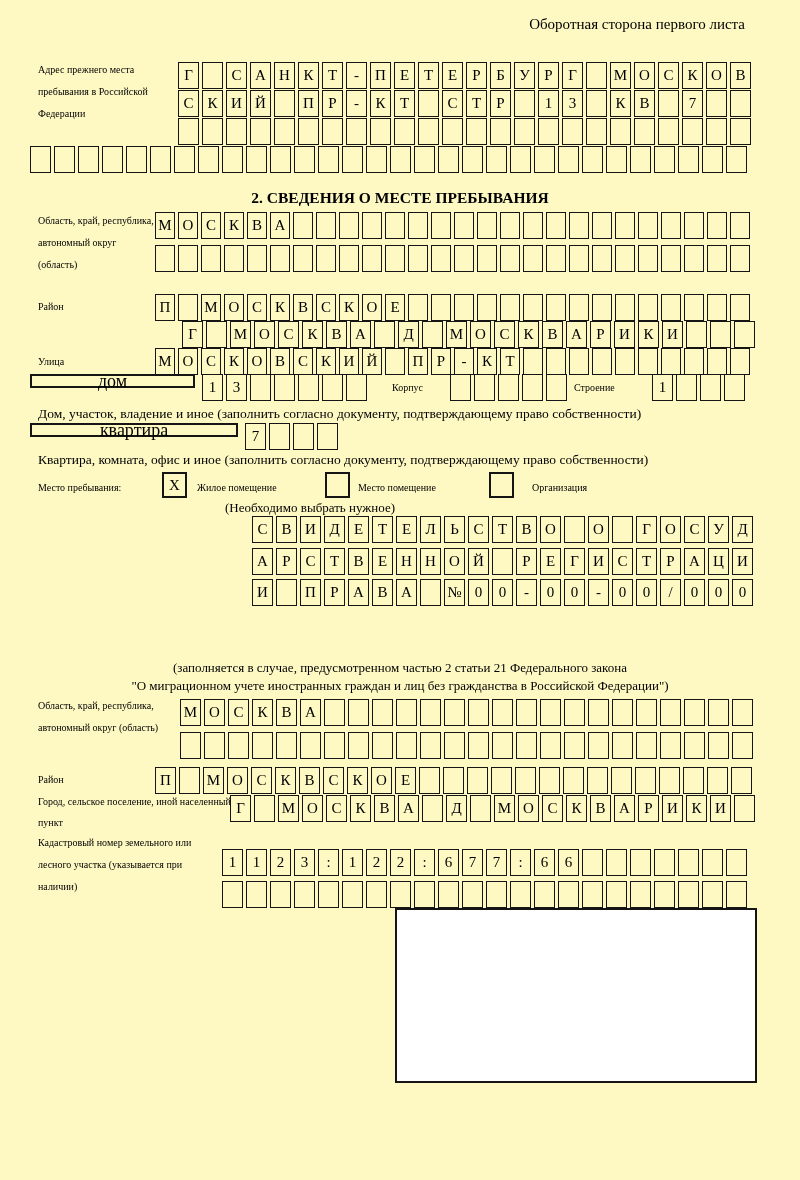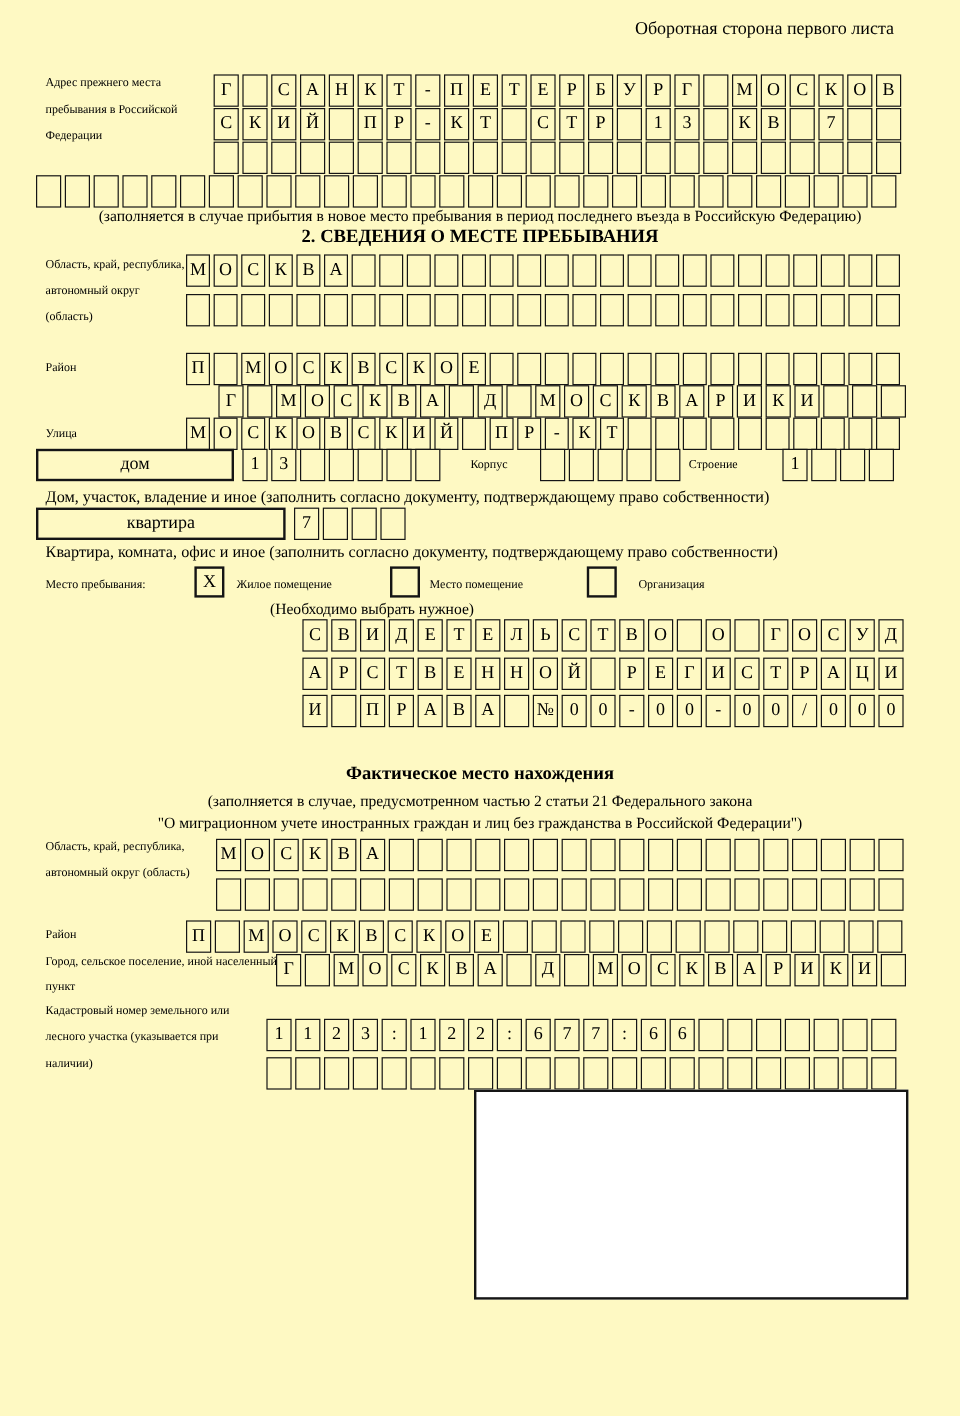--- a/index.html
+++ b/index.html
@@ -14,22 +14,22 @@
     display:flex; align-items:center; justify-content:center;
     font-size:15px; font-family:"Liberation Serif", serif;
   }
   .grid.narrow .cell { width:20px; }
   .label { font-size:10px; line-height:22px; }
   .label-sm { font-size:14.5px; line-height:20.5px; }
   .caption { font-size:13px; }
   .caption2 { font-size:13.5px; }
   .title { position:absolute; left:0; width:800px; text-align:center; font-weight:bold; font-size:15.5px; }
   .widebox {
-    position:absolute; border:2px solid #151515; height:27px;
-    display:flex; align-items:center; justify-content:center; font-size:15px;
+    position:absolute; border:2px solid #151515; height:14px;
+    display:flex; align-items:center; justify-content:center; font-size:18px;
   }
   .checkcell {
     position:absolute; width:25px; height:26px; border:2px solid #151515;
     display:flex; align-items:center; justify-content:center; font-size:15px;
   }
   .center { text-align:center; }
   .stampbox { position:absolute; border:2px solid #151515; background:#fff; }
 </style>
 </head>
 <body>
@@ -142,21 +142,20 @@
       <span class="cell"></span>
       <span class="cell"></span>
       <span class="cell"></span>
       <span class="cell"></span>
       <span class="cell"></span>
       <span class="cell"></span>
       <span class="cell"></span>
       <span class="cell"></span>
       <span class="cell"></span>
     </div>
-  <div class="abs caption center" style="left:0; top:172px; width:800px;">(заполняется в случае прибытия в новое место пребывания в период последнего въезда в Российскую Федерацию)</div>
 
   <div class="title" style="top:189px;">2. СВЕДЕНИЯ О МЕСТЕ ПРЕБЫВАНИЯ</div>
 
   <div class="abs label" style="left:38px; top:210px; width:120px;">Область, край, республика, автономный округ (область)</div>
   <div class="grid narrow" style="left:155px; top:212px;">
       <span class="cell">М</span>
       <span class="cell">О</span>
       <span class="cell">С</span>
       <span class="cell">К</span>
       <span class="cell">В</span>
@@ -406,21 +405,20 @@
       <span class="cell">0</span>
       <span class="cell">-</span>
       <span class="cell">0</span>
       <span class="cell">0</span>
       <span class="cell">/</span>
       <span class="cell">0</span>
       <span class="cell">0</span>
       <span class="cell">0</span>
     </div>
 
-  <div class="title" style="top:636px;">Фактическое место нахождения</div>
   <div class="abs caption center" style="left:0; top:660px; width:800px;">(заполняется в случае, предусмотренном частью 2 статьи 21 Федерального закона</div>
   <div class="abs caption center" style="left:0; top:678px; width:800px;">"О миграционном учете иностранных граждан и лиц без гражданства в Российской Федерации")</div>
 
   <div class="abs label" style="left:38px; top:695px; width:158px;">Область, край, республика, автономный округ (область)</div>
   <div class="grid" style="left:180px; top:699px;">
       <span class="cell">М</span>
       <span class="cell">О</span>
       <span class="cell">С</span>
       <span class="cell">К</span>
       <span class="cell">В</span>

